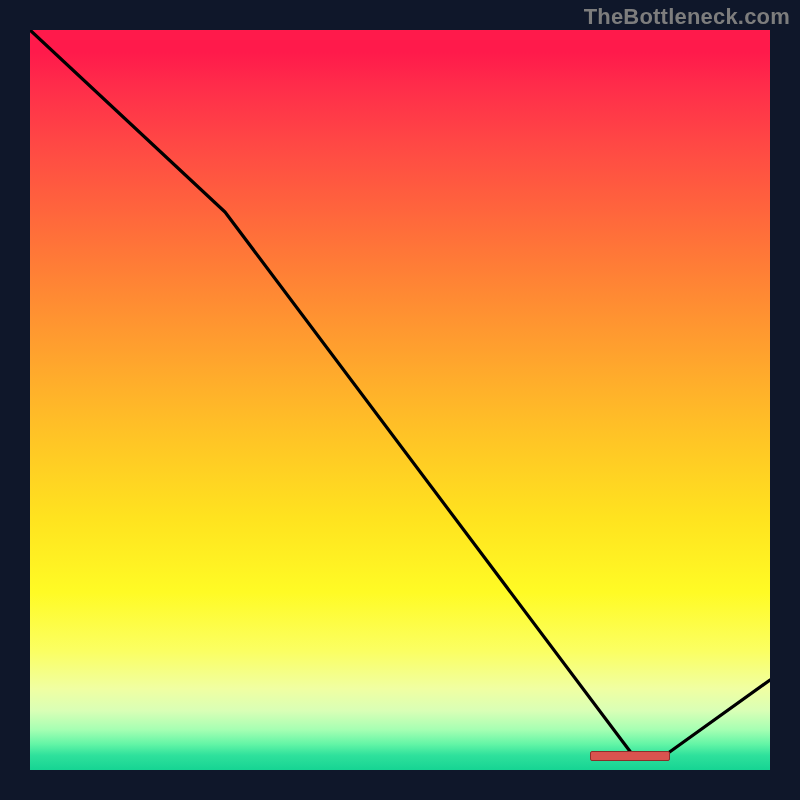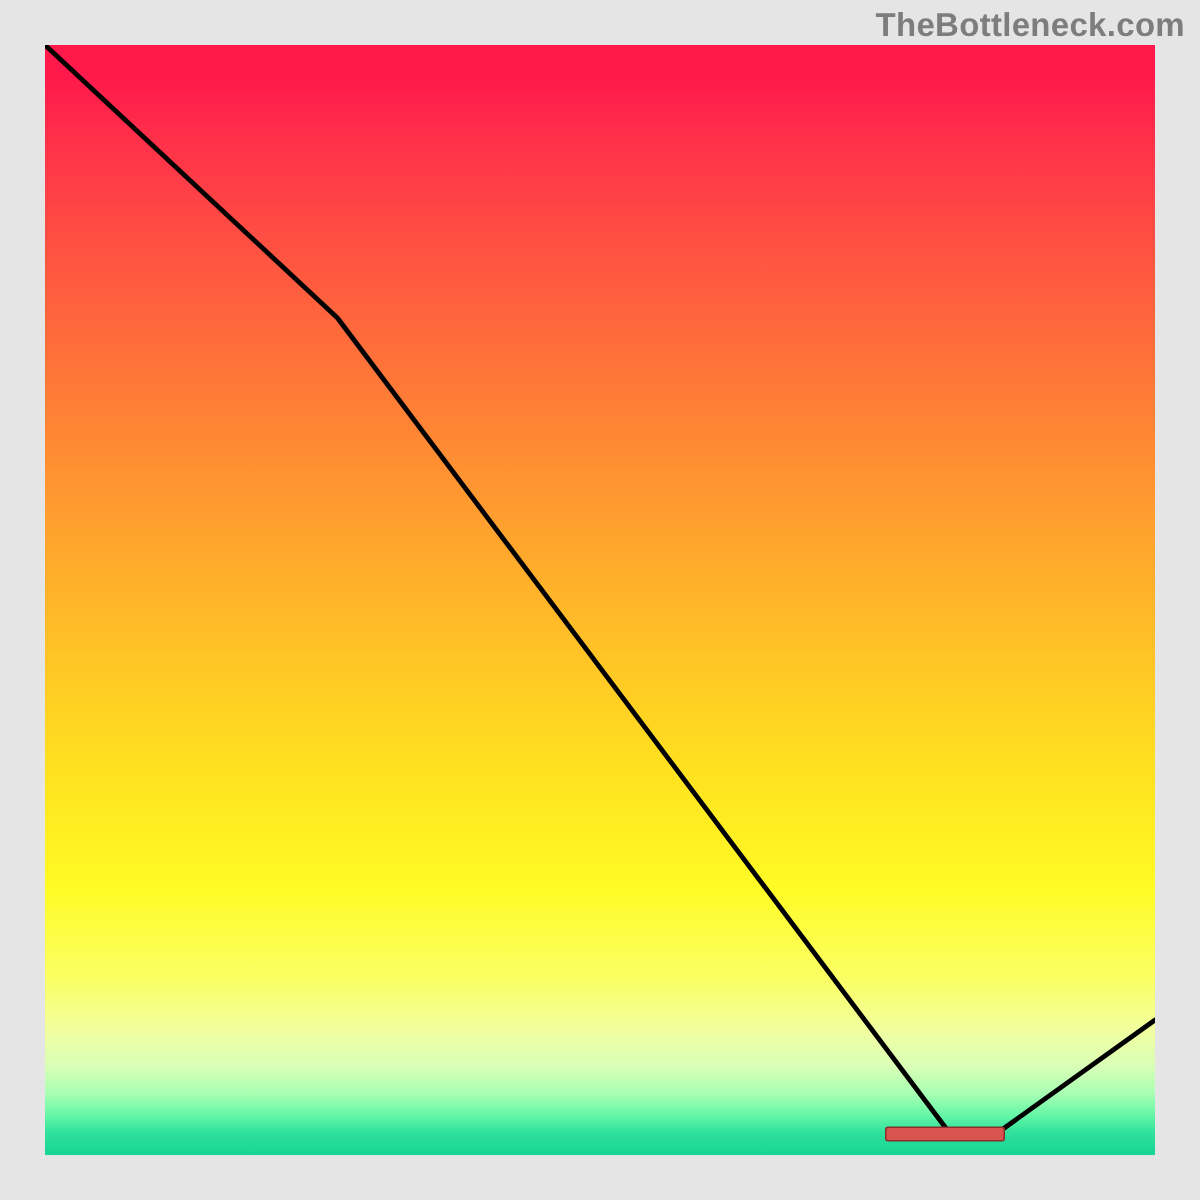--- a/index.html
+++ b/index.html
@@ -8,21 +8,21 @@
     width: 800px;
     height: 800px;
     background: #000;
     font-family: Arial, Helvetica, sans-serif;
     overflow: hidden;
   }
   .stage {
     position: relative;
     width: 800px;
     height: 800px;
-    background: #e5e5e5;
+    background: #0f172a;
   }
   .watermark {
     position: absolute;
     top: 4px;
     right: 10px;
     color: #7d7d7d;
     font-size: 22px;
     font-weight: 600;
     letter-spacing: 0.2px;
     user-select: none;

